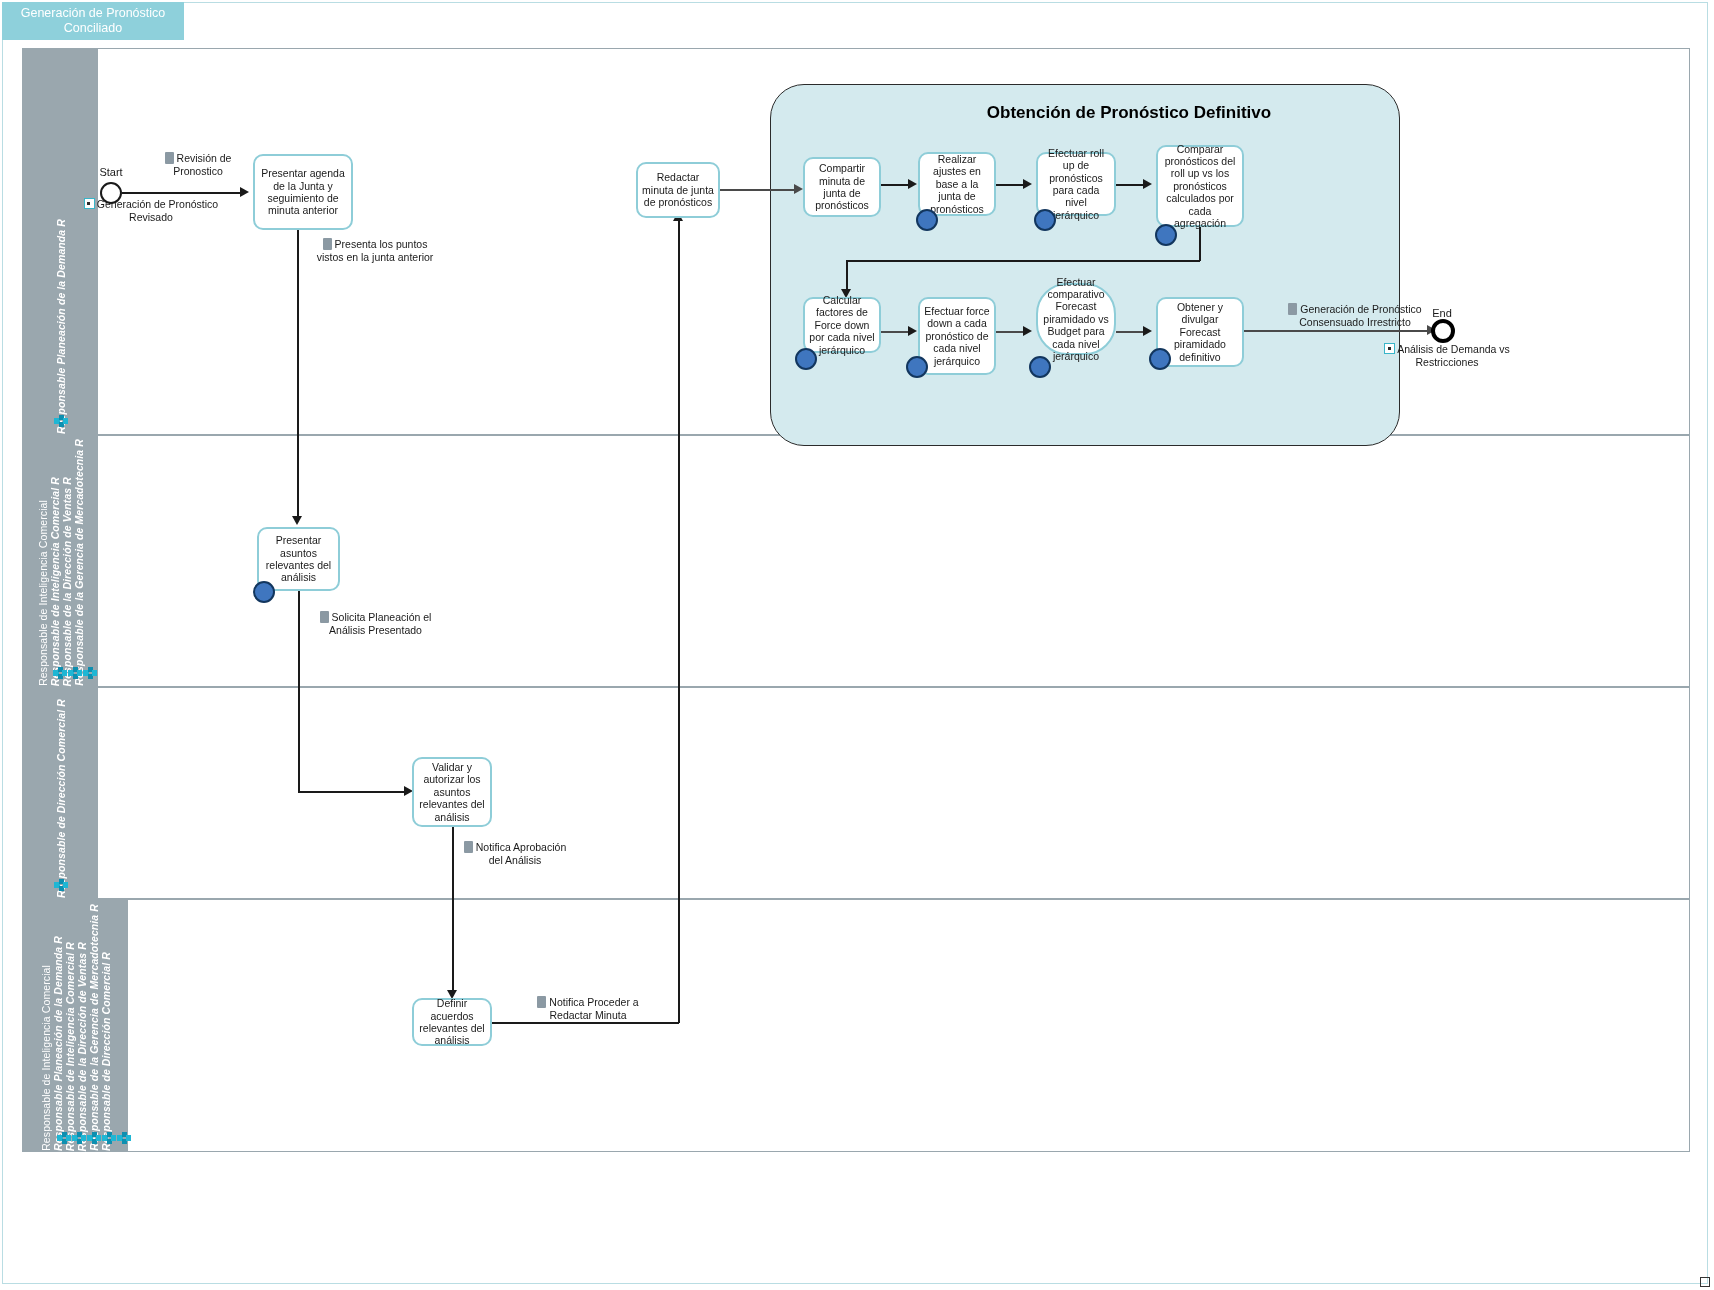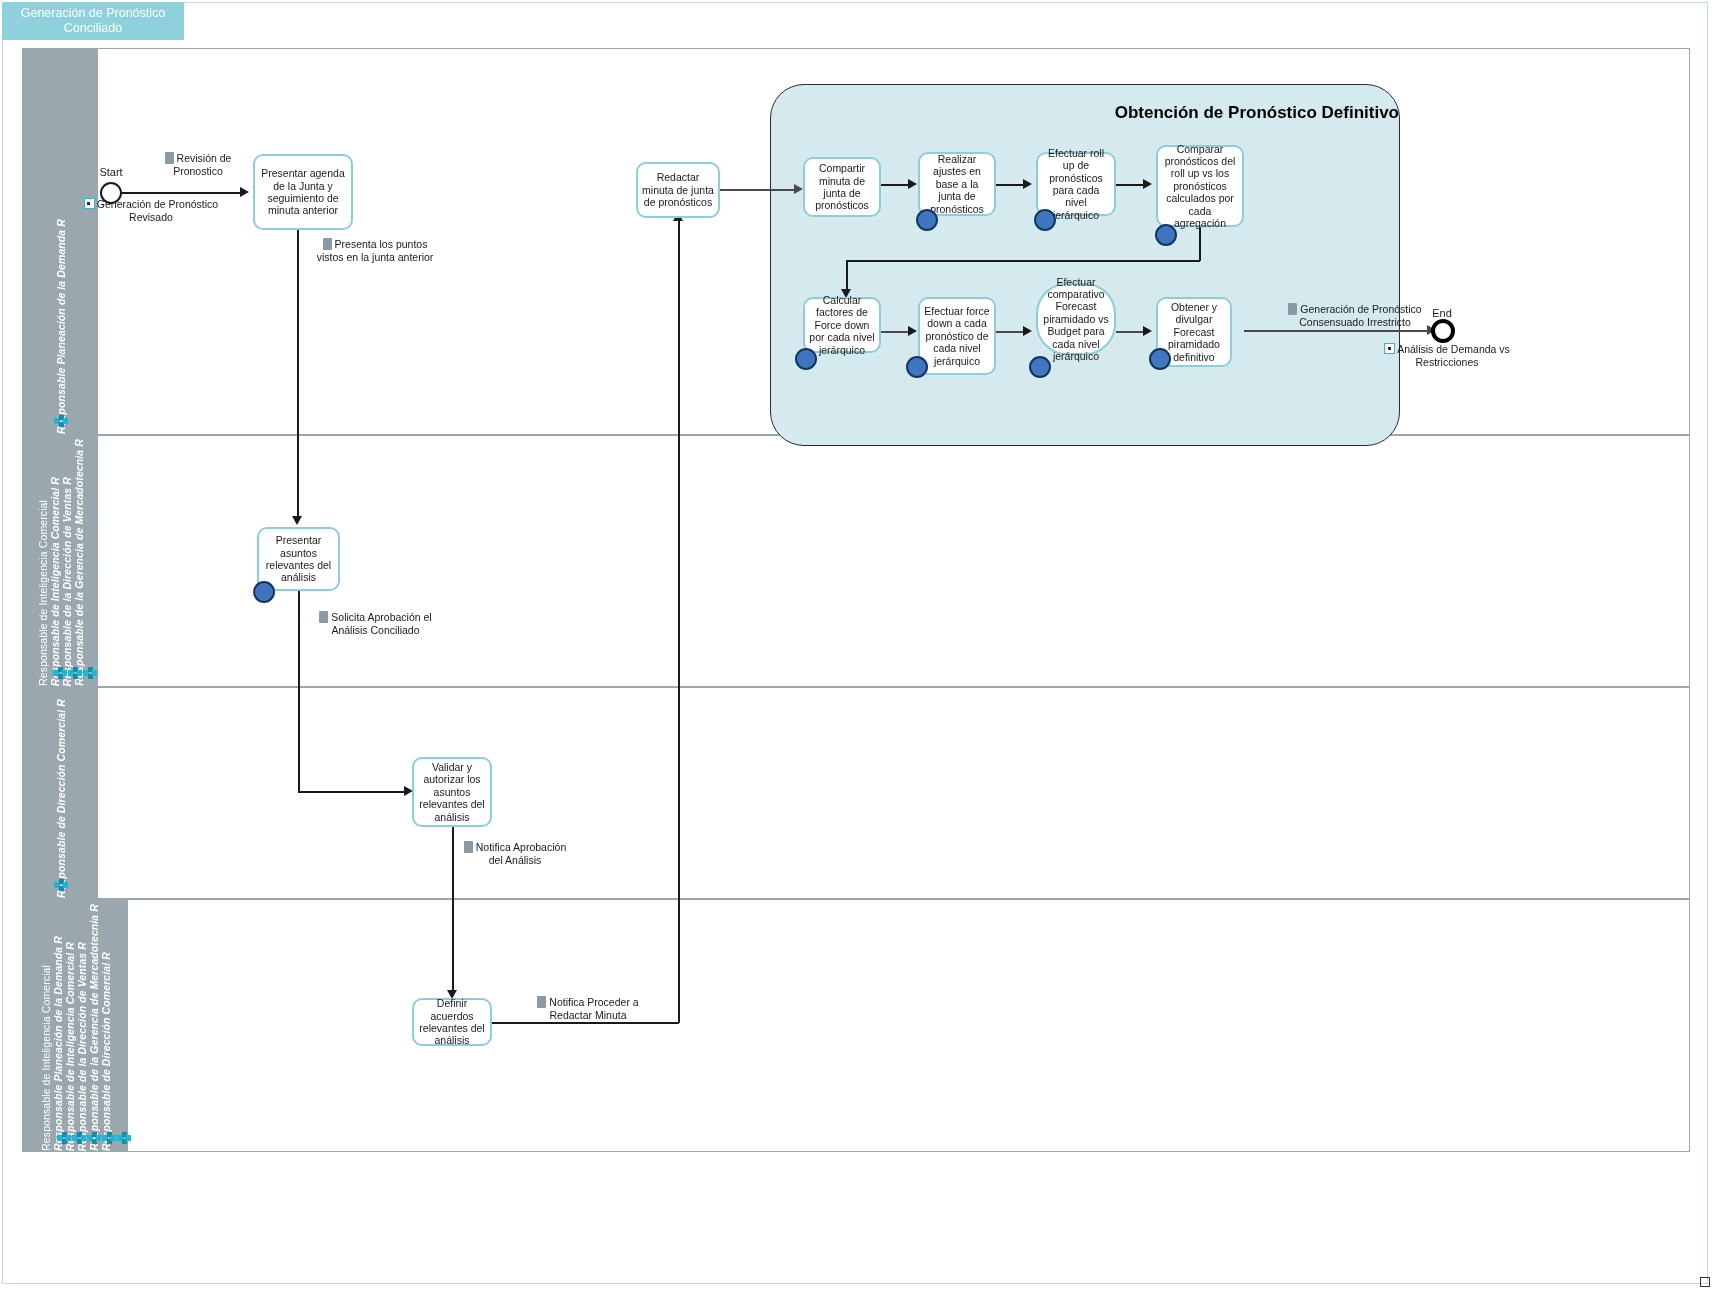--- a/index.html
+++ b/index.html
@@ -59,22 +59,22 @@
   .evt-label{
     position:absolute;font-size:11px;color:#1a1a1a;text-align:center;white-space:nowrap;
   }
 
   
   .group{
     position:absolute;box-sizing:border-box;
     background:#d4eaee;border:1.5px solid #2b2b2b;border-radius:34px;
   }
   .group-title{
-    position:absolute;width:100%;text-align:right;top:18px;
-    font-size:17px;font-weight:bold;color:#000;
+    position:absolute;width:100%;text-align:center;top:18px;
+    font-size:17px;font-weight:bold;color:#000;margin-left:44px;
   }
 
   
   .ln{position:absolute;background:#4a4a4a;}
   .ln.h{height:1.6px;}
   .ln.v{width:1.6px;}
   .ln.blk{background:#1a1a1a;}
   .arrow{position:absolute;width:0;height:0;}
   .arrow.right{border-left:9px solid #1a1a1a;border-top:5.5px solid transparent;border-bottom:5.5px solid transparent;}
   .arrow.down{border-top:9px solid #1a1a1a;border-left:5.5px solid transparent;border-right:5.5px solid transparent;}
@@ -255,21 +255,21 @@
 
   <div class="task" style="left:257px;top:527px;width:83px;height:64px;">
     <span>Presentar asuntos relevantes del análisis</span>
   </div>
   <div class="task-marker" style="left:253px;top:581px;"></div>
 
   <div class="ln v blk" style="left:298px;top:591px;height:201px;"></div>
   <div class="ln h blk" style="left:298px;top:791px;width:108px;"></div>
   <div class="arrow right" style="left:404px;top:786px;"></div>
   <div class="anno" style="left:308px;top:611px;width:135px;">
-    <span class="doc"></span><span style="white-space:normal;">Solicita Aprobación el Análisis Conciliado</span>
+    <span class="doc"></span><span style="white-space:normal;">Solicita Planeación el Análisis Presentado</span>
   </div>
 
   <div class="task" style="left:412px;top:757px;width:80px;height:70px;">
     <span>Validar y autorizar los asuntos relevantes del análisis</span>
   </div>
 
   <div class="ln v blk" style="left:452px;top:827px;height:165px;"></div>
   <div class="arrow down" style="left:447px;top:990px;"></div>
   <div class="anno" style="left:460px;top:841px;width:110px;">
     <span class="doc"></span><span style="white-space:normal;text-align:right;">Notifica Aprobación del Análisis</span>
@@ -343,21 +343,21 @@
   <div class="arrow right" style="left:1023px;top:326px;"></div>
 
   <div class="task" style="left:1036px;top:283px;width:80px;height:72px;border-radius:31px;">
     <span>Efectuar comparativo Forecast piramidado vs Budget para cada nivel jerárquico</span>
   </div>
   <div class="task-marker" style="left:1029px;top:356px;"></div>
 
   <div class="ln h" style="left:1116px;top:331px;width:30px;"></div>
   <div class="arrow right" style="left:1143px;top:326px;"></div>
 
-  <div class="task" style="left:1156px;top:297px;width:76px;height:70px;">
+  <div class="task" style="left:1156px;top:297px;width:88px;height:70px;">
     <span>Obtener y divulgar Forecast piramidado definitivo</span>
   </div>
   <div class="task-marker" style="left:1149px;top:348px;"></div>
 
   <div class="ln h" style="left:1244px;top:330px;width:192px;"></div>
   <div class="arrow grey-right" style="left:1427px;top:325px;"></div>
   <div class="anno" style="left:1285px;top:303px;width:140px;">
     <span class="doc"></span><span style="white-space:normal;">Generación de Pronóstico Consensuado Irrestricto</span>
   </div>
 

